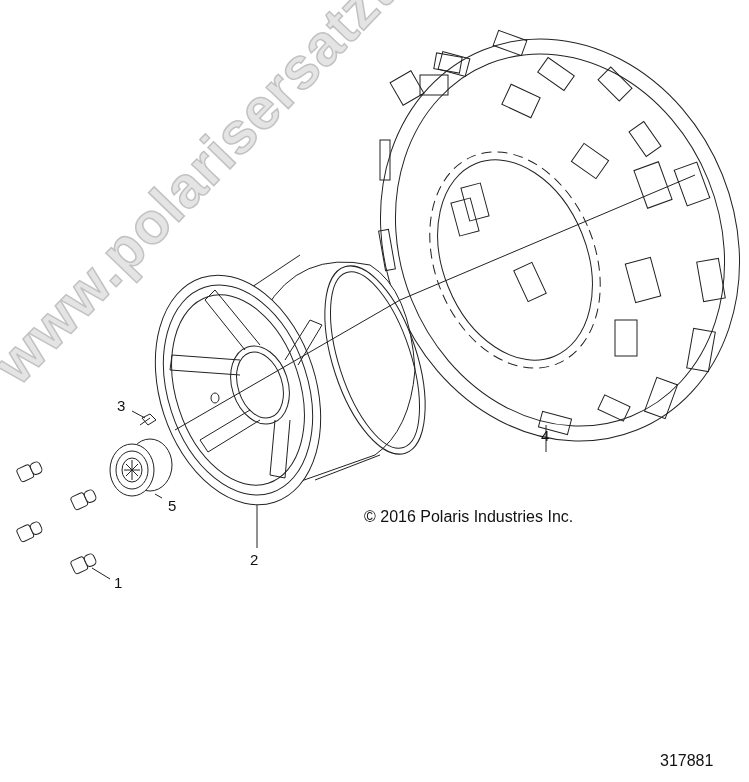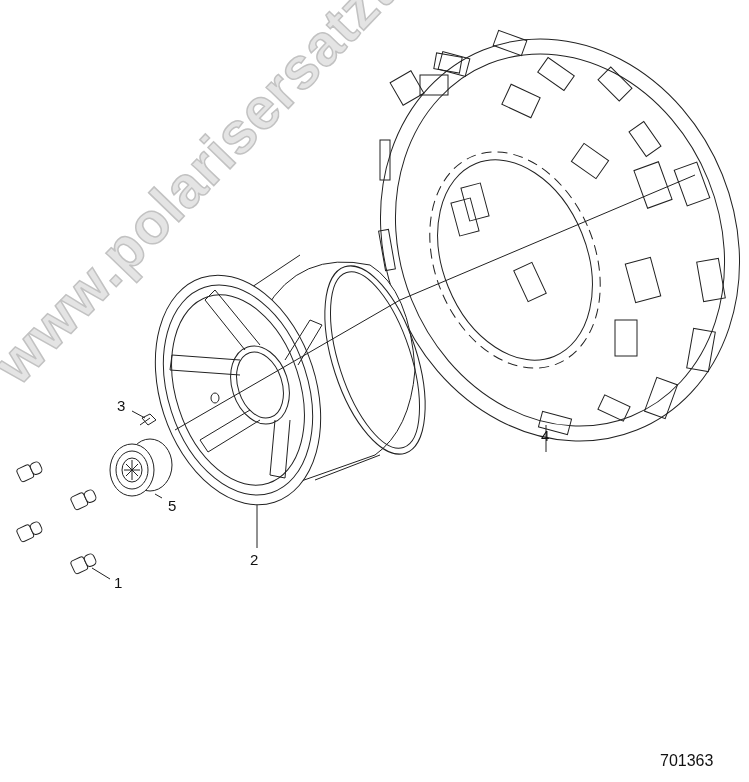--- a/index.html
+++ b/index.html
@@ -124,14 +124,15 @@
       </g>
     </g>
   </svg>
 
   <div class="callout" style="left:117px; top:398px;">3</div>
   <div class="callout" style="left:168px; top:498px;">5</div>
   <div class="callout" style="left:250px; top:552px;">2</div>
   <div class="callout" style="left:114px; top:575px;">1</div>
   <div class="callout" style="left:541px; top:428px;">4</div>
 
-  <div class="diagram-id">701363</div>
+  <div class="copyright">© 2016 Polaris Industries Inc.</div>
+  <div class="diagram-id">317881</div>
 </div>
 
 </body></html>

